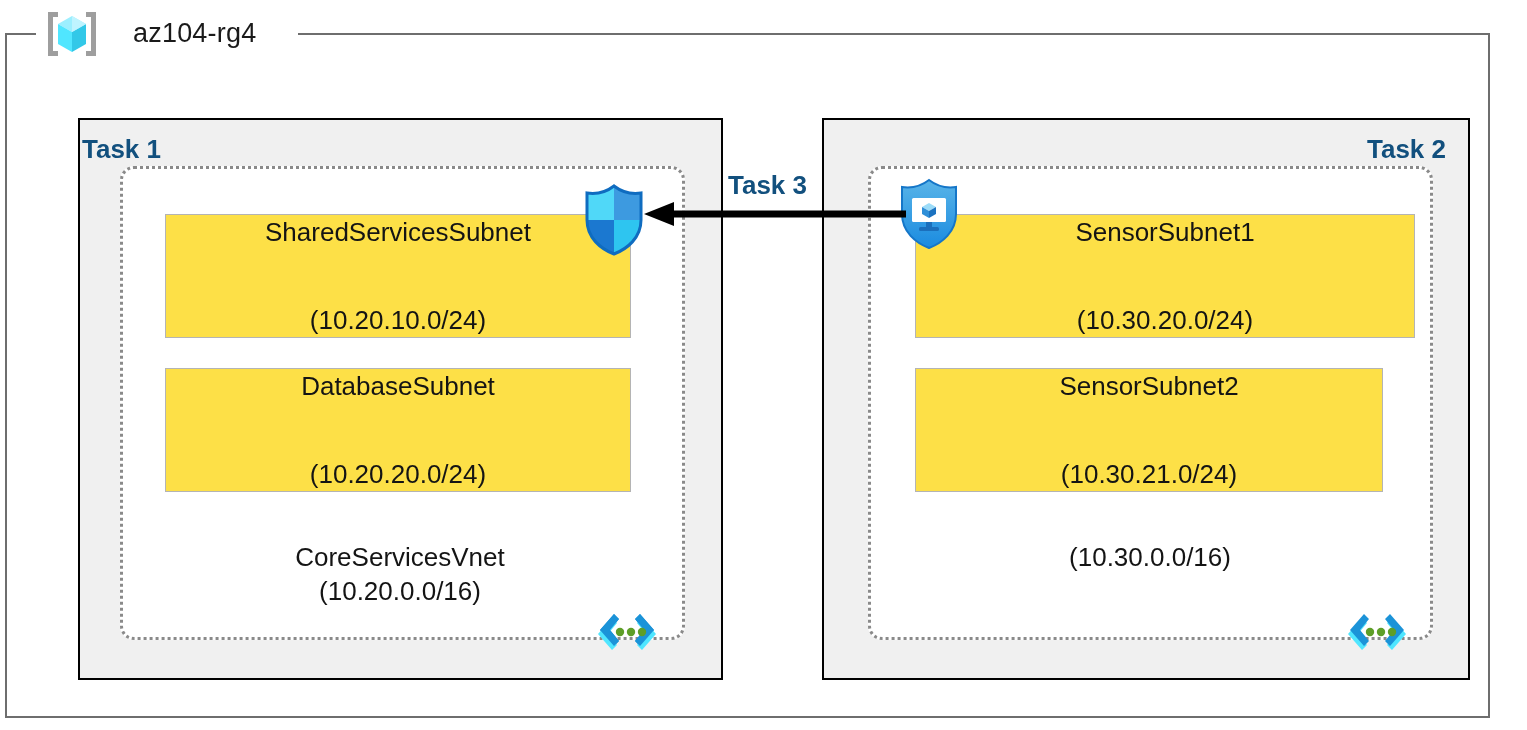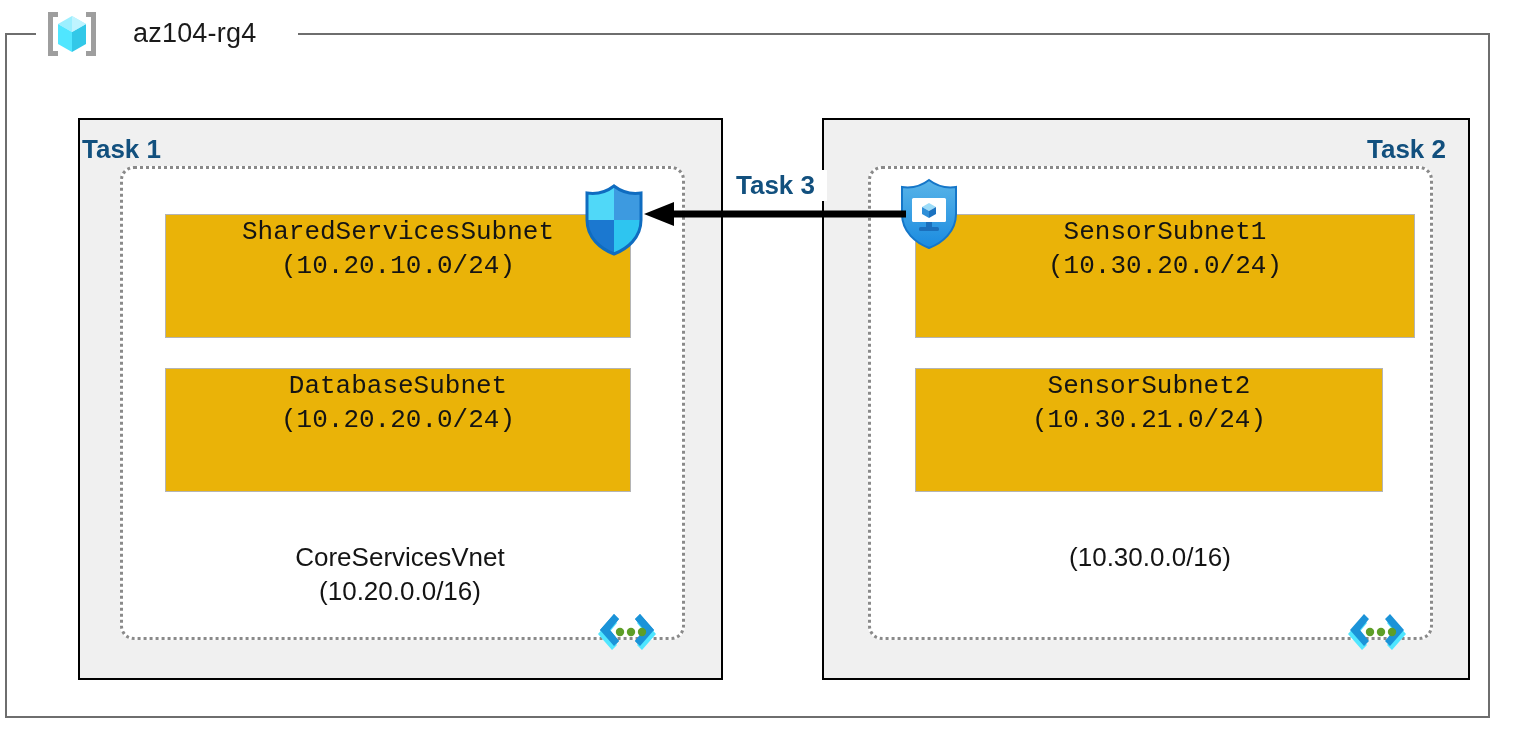--- a/index.html
+++ b/index.html
@@ -81,28 +81,27 @@
     border: 3px dotted #8a8a8a;
     border-radius: 14px;
     box-sizing: border-box;
   }
   #vnet1-box { left: 120px; top: 166px; width: 565px; height: 474px; }
   #vnet2-box { left: 868px; top: 166px; width: 565px; height: 474px; }
 
   
   .subnet-box {
     position: absolute;
-    background: #eab308;
+    background: #fde047;
     border: 1px solid #b4b4b4;
     box-sizing: border-box;
     display: flex;
     flex-direction: column;
     align-items: center;
-    justify-content: flex-start;
-    font-family: Liberation Mono, monospace;
+    justify-content: space-between;
   }
   .subnet-name, .subnet-cidr, .vnet-name, .vnet-cidr {
     font-size: 26px;
     color: #141414;
     line-height: 1.32;
     text-align: center;
     white-space: nowrap;
   }
 
   #subnet-shared   { left: 165px; top: 214px; width: 466px; height: 124px; }
@@ -150,21 +149,21 @@
   }
   #task3-label {
     position: absolute;
     left: 724px;
     top: 170px;
     font-size: 26px;
     font-weight: bold;
     color: #12507e;
     white-space: nowrap;
     background: #ffffff;
-    padding: 0 12px;
+    padding: 0 4px;
   }
 </style>
 </head>
 <body>
 
 <div id="rg-frame"></div>
 <div id="rg-title-gap"></div>
 
 <div id="rg-icon">
   <svg viewBox="0 0 56 52" width="56" height="52">

